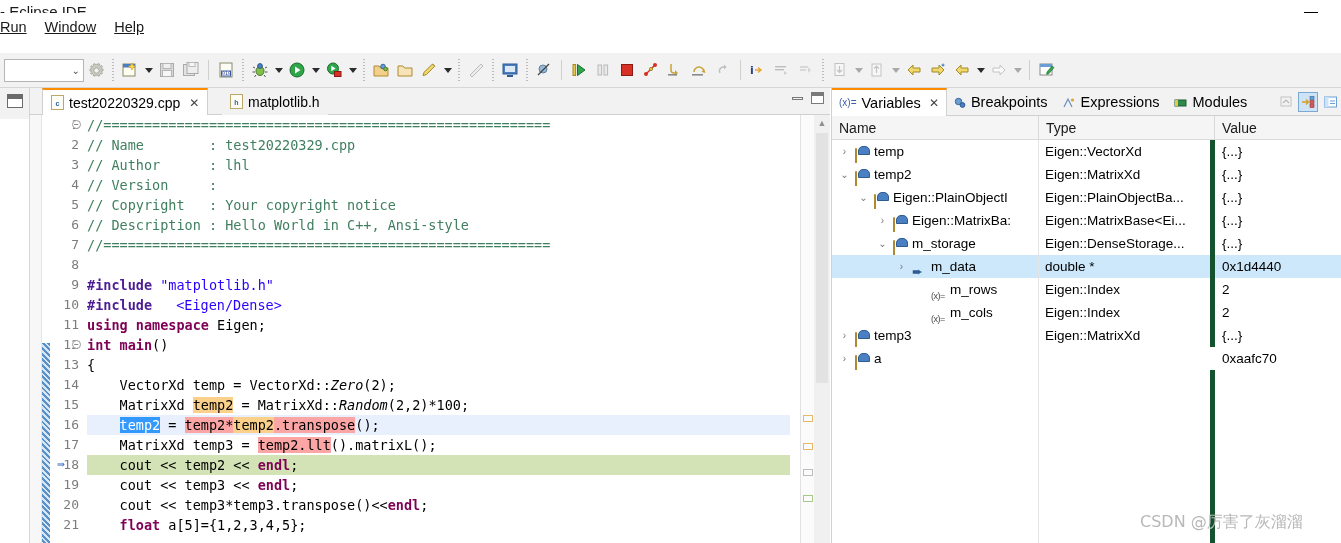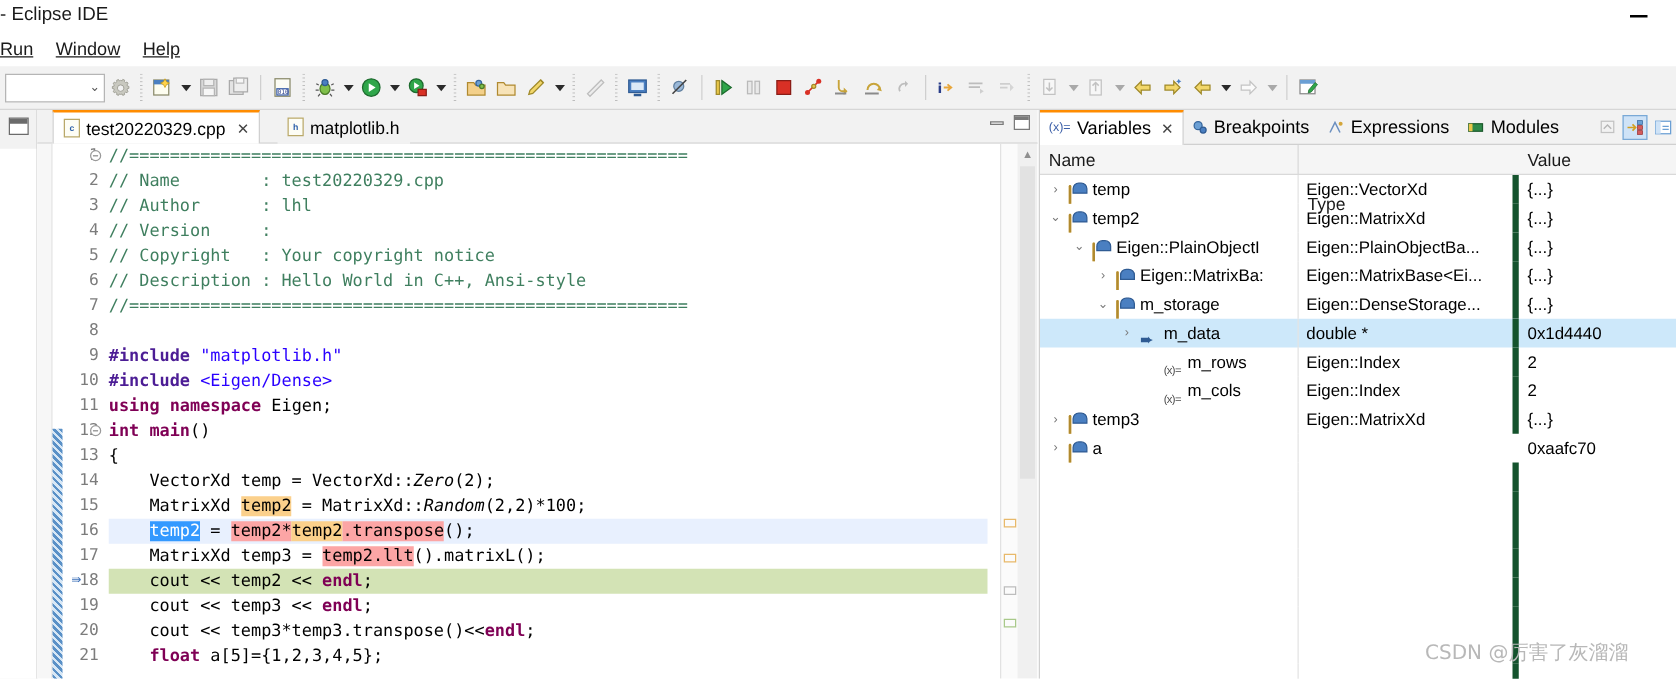--- a/index.html
+++ b/index.html
@@ -25,21 +25,21 @@
     white-space:nowrap;
   }
   .win-min {
     position:absolute; right:10px; top:0px; width:40px; height:26px;
     display:flex; align-items:center; justify-content:center;
   }
   .win-min span { display:block; width:14px; height:2px; background:#000; }
 
   
   .menubar {
-    position:absolute; left:0; top:26px; width:1341px; height:27px;
+    position:absolute; left:0; top:13px; width:1341px; height:27px;
     background:#ffffff;
     display:flex; align-items:center; gap:0px;
   }
   .menu-item {
     font-size:14.5px; color:#1a1a1a; padding:2px 9px; white-space:nowrap;
     cursor:default;
   }
   .menu-item u { text-decoration:underline; }
 
   
@@ -137,21 +137,21 @@
     position:absolute; left:57px; top:0; right:40px; bottom:0;
     font-family:"DejaVu Sans Mono", monospace; font-size:13.5px;
     white-space:pre;
   }
   .ln { height:20px; line-height:20px; position:relative; }
   .numln { height:20px; line-height:20px; padding-right:3px; position:relative;}
   .kw { color:#7f0055; font-weight:bold; }
   .cmt { color:#3f7f5f; }
   .str { color:#2a00ff; }
   .pre { color:#4c1d95; font-weight:bold; }
-  .hdr { color:#2a00ff; }
+  .hdr { color:#2a00ff;margin-left:16px; }
   .ital { font-style:italic; }
   .plain { color:#000; }
   .hl-occ { background:#fbd08b; }
   .hl-occ-gray { background:#fca5a5; }
   .hl-sel { background:#3399ff; color:#ffffff; }
   .row-cur { background:#e8f0fe; }
   .row-dbg { background:#d3e3b5; }
   .dbg-arrow {
     position:absolute; left:1px; top:2px; width:14px; height:14px;
     color:#3b6fb8; font-size:13px; line-height:14px;
@@ -616,21 +616,21 @@
               <rect x="1.5" y="2" width="12" height="10" fill="#fff" stroke="#6b9fd4"></rect>
               <rect x="1.5" y="2" width="4" height="10" fill="#cfe3f7"></rect>
               <path d="M7 6h5M7 8.5h5" stroke="#6b9fd4" stroke-width="1"></path>
             </svg>
         </div>
       </div>
     </div>
 
     <div class="var-header">
       <div class="vh-cell" style="left:0;width:207px;">Name</div>
-      <div class="vh-cell" style="left:207px;width:176px;margin-top:35px;">Type</div>
+      <div class="vh-cell" style="left:207px;width:176px;">Type</div>
       <div class="vh-cell" style="left:383px;right:0;width:127px;border-right:none;">Value</div>
     </div>
 
     <div class="var-rows" id="varrows">
         <div class="vrow">
           <div class="c-name" style="padding-left: 6px;">
             <span class="twisty">›</span>
             <span class="vicon"><span class="ic-obj"></span></span>
             <span>temp</span>
           </div>

